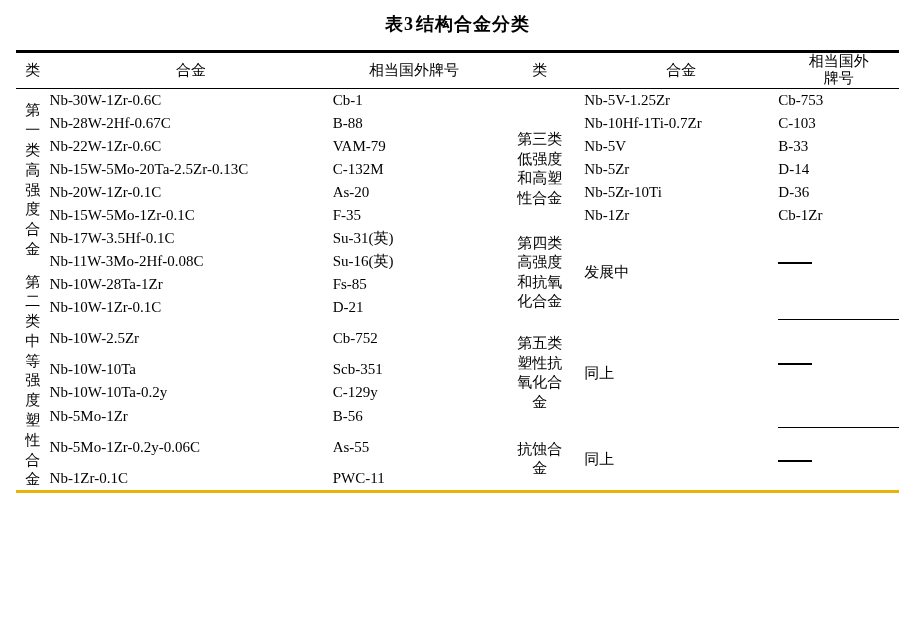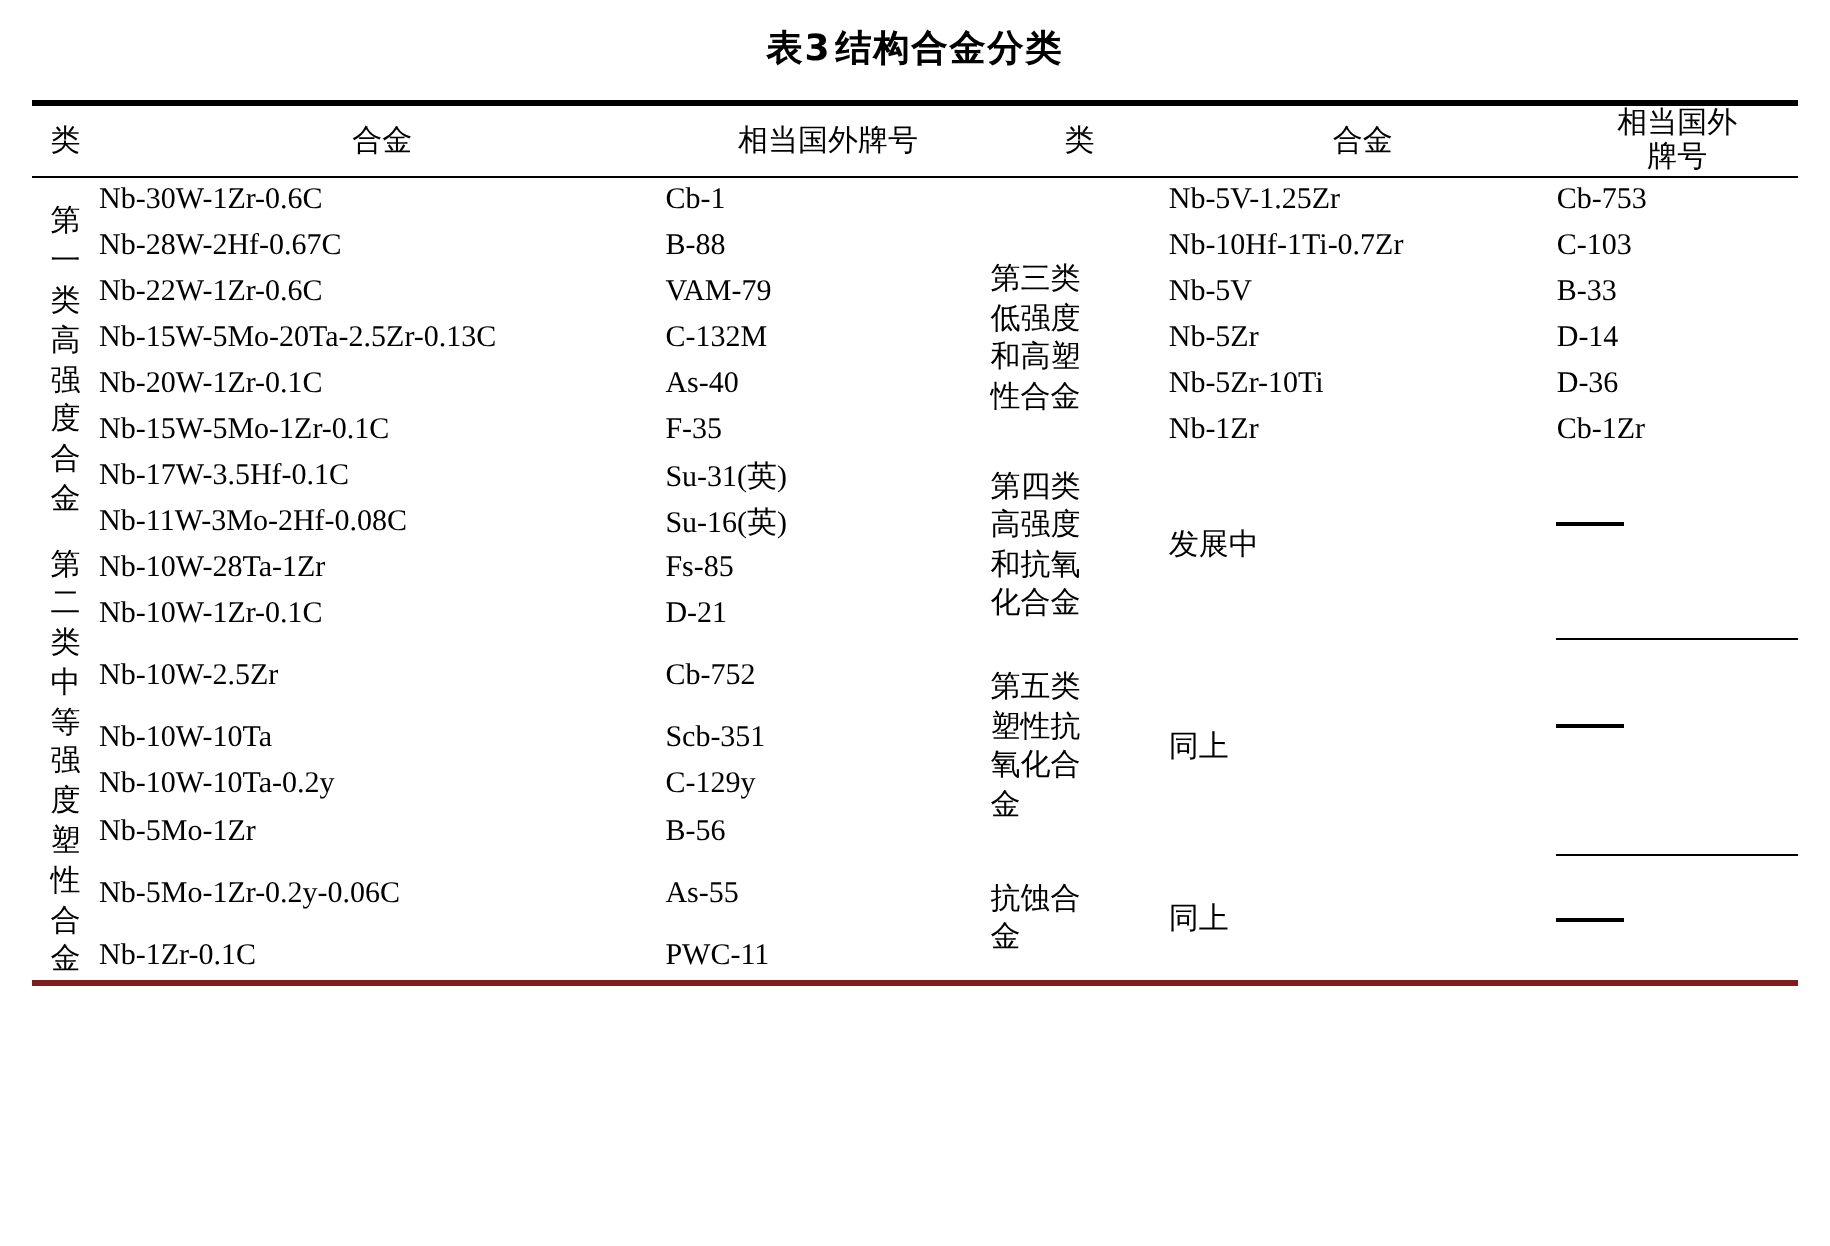--- a/index.html
+++ b/index.html
@@ -25,20 +25,21 @@
     text-align: center;
     font-size: 18px;
     font-weight: bold;
     letter-spacing: 1px;
     margin-top: 12px;
     margin-bottom: 14px;
     font-family: "DejaVu Sans", sans-serif;
   }
   .title .t-num {
     margin-right: 2px;
+    font-family: Liberation Serif, serif;
   }
   .table-wrap {
     position: relative;
     margin: 0 16px;
   }
   table.main {
     width: 100%;
     border-collapse: collapse;
     table-layout: fixed;
   }
@@ -48,21 +49,21 @@
     font-weight: normal;
     font-size: 15px;
   }
   .rule-top {
     border-top: 3px solid #000;
   }
   .rule-head {
     border-bottom: 1.6px solid #000;
   }
   .rule-bottom {
-    border-bottom: 3px solid #7f1d1d;
+    border-bottom: 3px solid #eab308;
   }
   
   .hdr td {
     text-align: center;
     font-size: 16px;
     padding: 5px 0 6px 0;
     font-family: "DejaVu Sans", sans-serif;
   }
   .hdr .two-line {
     line-height: 1.15;
@@ -90,20 +91,21 @@
   .code {
     font-family: "Liberation Serif", serif;
     font-size: 15px;
     white-space: nowrap;
   }
   .cn {
     font-family: "DejaVu Sans", sans-serif;
   }
   
   .grp-label {
+    text-align: center;
     font-family: "DejaVu Sans", sans-serif;
     font-size: 15px;
     line-height: 1.3;
   }
   .dash {
     display: inline-block;
     width: 34px;
     border-bottom: 2px solid #000;
     height: 0;
     vertical-align: middle;
@@ -197,21 +199,21 @@
 
       <tr class="left-rows">
         <td class="alloy">Nb-15W-5Mo-20Ta-2.5Zr-0.13C</td>
         <td class="code">C-132M</td>
         <td class="alloy">Nb-5Zr</td>
         <td class="code">D-14</td>
       </tr>
 
       <tr class="left-rows">
         <td class="alloy">Nb-20W-1Zr-0.1C</td>
-        <td class="code">As-40</td>
+        <td class="code">As-20</td>
         <td class="alloy">Nb-5Zr-10Ti</td>
         <td class="code">D-36</td>
       </tr>
 
       <tr class="left-rows">
         <td class="alloy">Nb-15W-5Mo-1Zr-0.1C</td>
         <td class="code">F-35</td>
         <td class="alloy">Nb-1Zr</td>
         <td class="code">Cb-1Zr</td>
       </tr>

